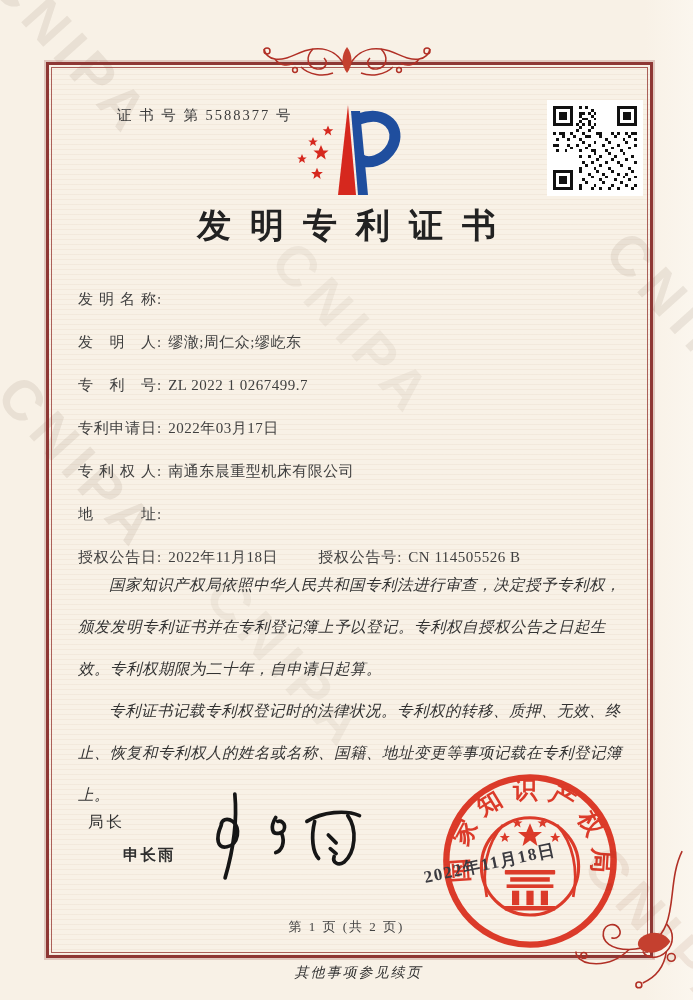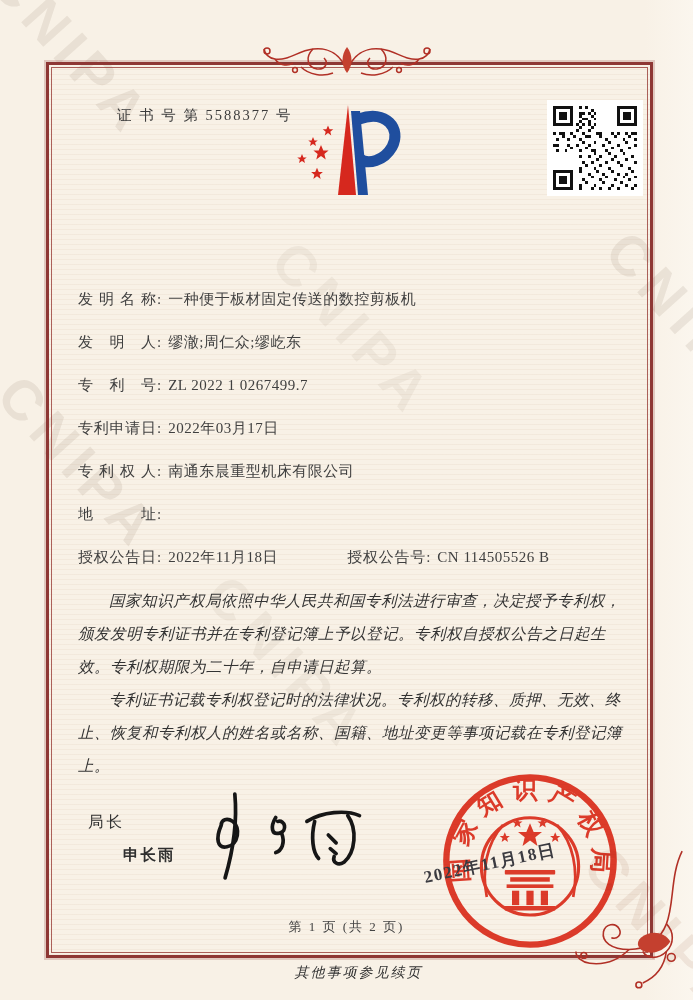--- a/index.html
+++ b/index.html
@@ -21,24 +21,24 @@
   .logo{position:absolute;left:282px;top:103px;width:130px;height:95px;}
   .qr{position:absolute;left:553px;top:106px;width:84px;height:84px;background:#fff;
       box-shadow:0 0 0 6px #fff;}
   .title{position:absolute;left:0;top:203px;width:100%;text-align:center;
       font-size:34px;font-weight:700;color:#222;letter-spacing:19px;padding-left:19px;box-sizing:border-box;}
   .fields{position:absolute;left:78px;top:289px;width:545px;font-size:15px;color:#3f3f3f;}
   .frow{display:flex;align-items:flex-end;line-height:21px;margin-bottom:22px;}
   .flabel{display:inline-block;width:78px;text-align:justify;text-align-last:justify;flex:0 0 78px;}
   .fcolon{margin:0 2px 0 1px;}
   .fvalue{margin-left:5px;letter-spacing:.5px;}
-  .grant{display:flex;align-items:baseline;line-height:21px;gap:29px;}
+  .grant{display:flex;align-items:baseline;line-height:21px;}
   .gpair{display:flex;align-items:baseline;}
   .gpair.second{margin-left:40px;}
-  .body-text{position:absolute;left:78px;top:584px;width:545px;font-size:15.5px;line-height:33px;
+  .body-text{position:absolute;left:78px;top:564px;width:545px;font-size:15.5px;line-height:42px;
       color:#333;font-style:italic;letter-spacing:.5px;}
   .body-text p{margin:0;text-indent:2em;}
   .signer{position:absolute;left:88px;top:814px;font-size:15.5px;color:#2f2f2f;line-height:1;}
   .signer .s-title{letter-spacing:3px;}
   .signer .s-name{margin-top:17px;letter-spacing:2px;font-weight:600;padding-left:35px;}
   .signature{position:absolute;left:192px;top:788px;width:185px;height:98px;z-index:3;}
   .seal{position:absolute;left:440px;top:771px;width:180px;height:180px;z-index:3;opacity:.95;mix-blend-mode:multiply;}
   .seal-date{position:absolute;left:424px;top:866px;z-index:4;font-size:17px;font-weight:600;
       color:#3b3b41;letter-spacing:1.5px;transform:rotate(-12deg);transform-origin:left center;white-space:nowrap;}
   .page-num{position:absolute;left:0;top:918px;width:100%;text-align:center;font-size:13px;
@@ -100,26 +100,26 @@
         <rect x="0" y="0" width="7" height="7"></rect>
         <rect x="1" y="1" width="5" height="5" fill="#fff"></rect>
         <rect x="2" y="2" width="3" height="3"></rect>
       </g>
       <use href="#fp" x="22"></use>
       <use href="#fp" y="22"></use>
       <path d="M9,0h1v1h-1z M11,0h1v1h-1z M13,1h1v1h-1z M9,2h2v1h-2z M12,2h1v1h-1z M14,2h1v1h-1z M9,3h1v1h-1z M13,3h1v1h-1z M10,4h2v1h-2z M14,4h1v1h-1z M9,5h1v1h-1z M12,5h1v1h-1z M8,6h1v1h-1z M10,6h1v1h-1z M12,6h1v1h-1z M14,6h1v1h-1z M9,7h1v1h-1z M13,7h1v1h-1z M0,9h1v1h-1z M2,9h2v1h-2z M6,9h1v1h-1z M8,8h1v1h-1z M10,9h1v1h-1z M12,8h1v1h-1z M15,9h2v1h-2z M20,9h1v1h-1z M22,9h1v1h-1z M25,9h1v1h-1z M27,9h2v1h-2z M1,11h1v1h-1z M3,10h1v1h-1z M5,11h1v1h-1z M7,10h1v1h-1z M9,11h1v1h-1z M11,10h2v1h-2z M16,10h1v1h-1z M18,11h1v1h-1z M21,10h1v1h-1z M24,11h1v1h-1z M26,10h1v1h-1z M28,11h1v1h-1z M0,13h2v1h-2z M5,13h1v1h-1z M8,13h1v1h-1z M10,12h1v1h-1z M12,13h1v1h-1z M14,12h1v1h-1z M17,13h1v1h-1z M19,12h1v1h-1z M22,13h1v1h-1z M25,12h1v1h-1z M28,13h1v1h-1z M1,15h1v1h-1z M4,15h1v1h-1z M6,14h1v1h-1z M9,15h1v1h-1z M11,14h1v1h-1z M13,15h2v1h-2z M18,15h1v1h-1z M20,14h1v1h-1z M23,15h1v1h-1z M26,14h1v1h-1z M9,17h1v1h-1z M12,17h1v1h-1z M14,16h1v1h-1z M16,17h1v1h-1z M19,16h1v1h-1z M21,17h1v1h-1z M24,16h1v1h-1z M27,17h1v1h-1z M10,19h1v1h-1z M13,19h1v1h-1z M15,18h1v1h-1z M18,19h1v1h-1z M20,18h1v1h-1z M22,19h1v1h-1z M25,18h1v1h-1z M28,19h1v1h-1z M9,21h1v1h-1z M11,20h1v1h-1z M14,21h1v1h-1z M16,20h1v1h-1z M19,21h1v1h-1z M23,20h1v1h-1z M26,21h1v1h-1z M9,22h1v1h-1z M12,23h1v1h-1z M15,22h1v1h-1z M17,23h1v1h-1z M20,22h1v1h-1z M22,23h1v1h-1z M25,23h1v1h-1z M27,22h1v1h-1z M10,25h1v1h-1z M13,24h1v1h-1z M16,25h1v1h-1z M18,24h1v1h-1z M21,25h1v1h-1z M24,24h1v1h-1z M26,25h1v1h-1z M28,24h1v1h-1z M9,27h1v1h-1z M11,26h1v1h-1z M14,27h1v1h-1z M17,26h1v1h-1z M20,27h1v1h-1z M23,26h1v1h-1z M25,27h1v1h-1z M28,27h1v1h-1z M9,28h1v1h-1z M13,28h1v1h-1z M16,28h1v1h-1z M19,28h1v1h-1z M22,28h1v1h-1z M27,28h1v1h-1z"></path>
     </g>
   </svg>
 
+  <div class="title">发明专利证书</div>
 
   <div class="fields">
     <div class="frow">
       <span class="flabel">发明名称</span>
         <span class="fcolon">:</span>
-      <span class="fvalue">一种便于板材固定传送的数控剪板机</span>
     </div>
     <div class="frow">
       <span class="flabel">发明人</span>
         <span class="fcolon">:</span>
       <span class="fvalue">缪澈;周仁众;缪屹东</span>
     </div>
     <div class="frow">
       <span class="flabel">专利号</span>
         <span class="fcolon">:</span>
       <span class="fvalue">ZL 2022 1 0267499.7</span>

